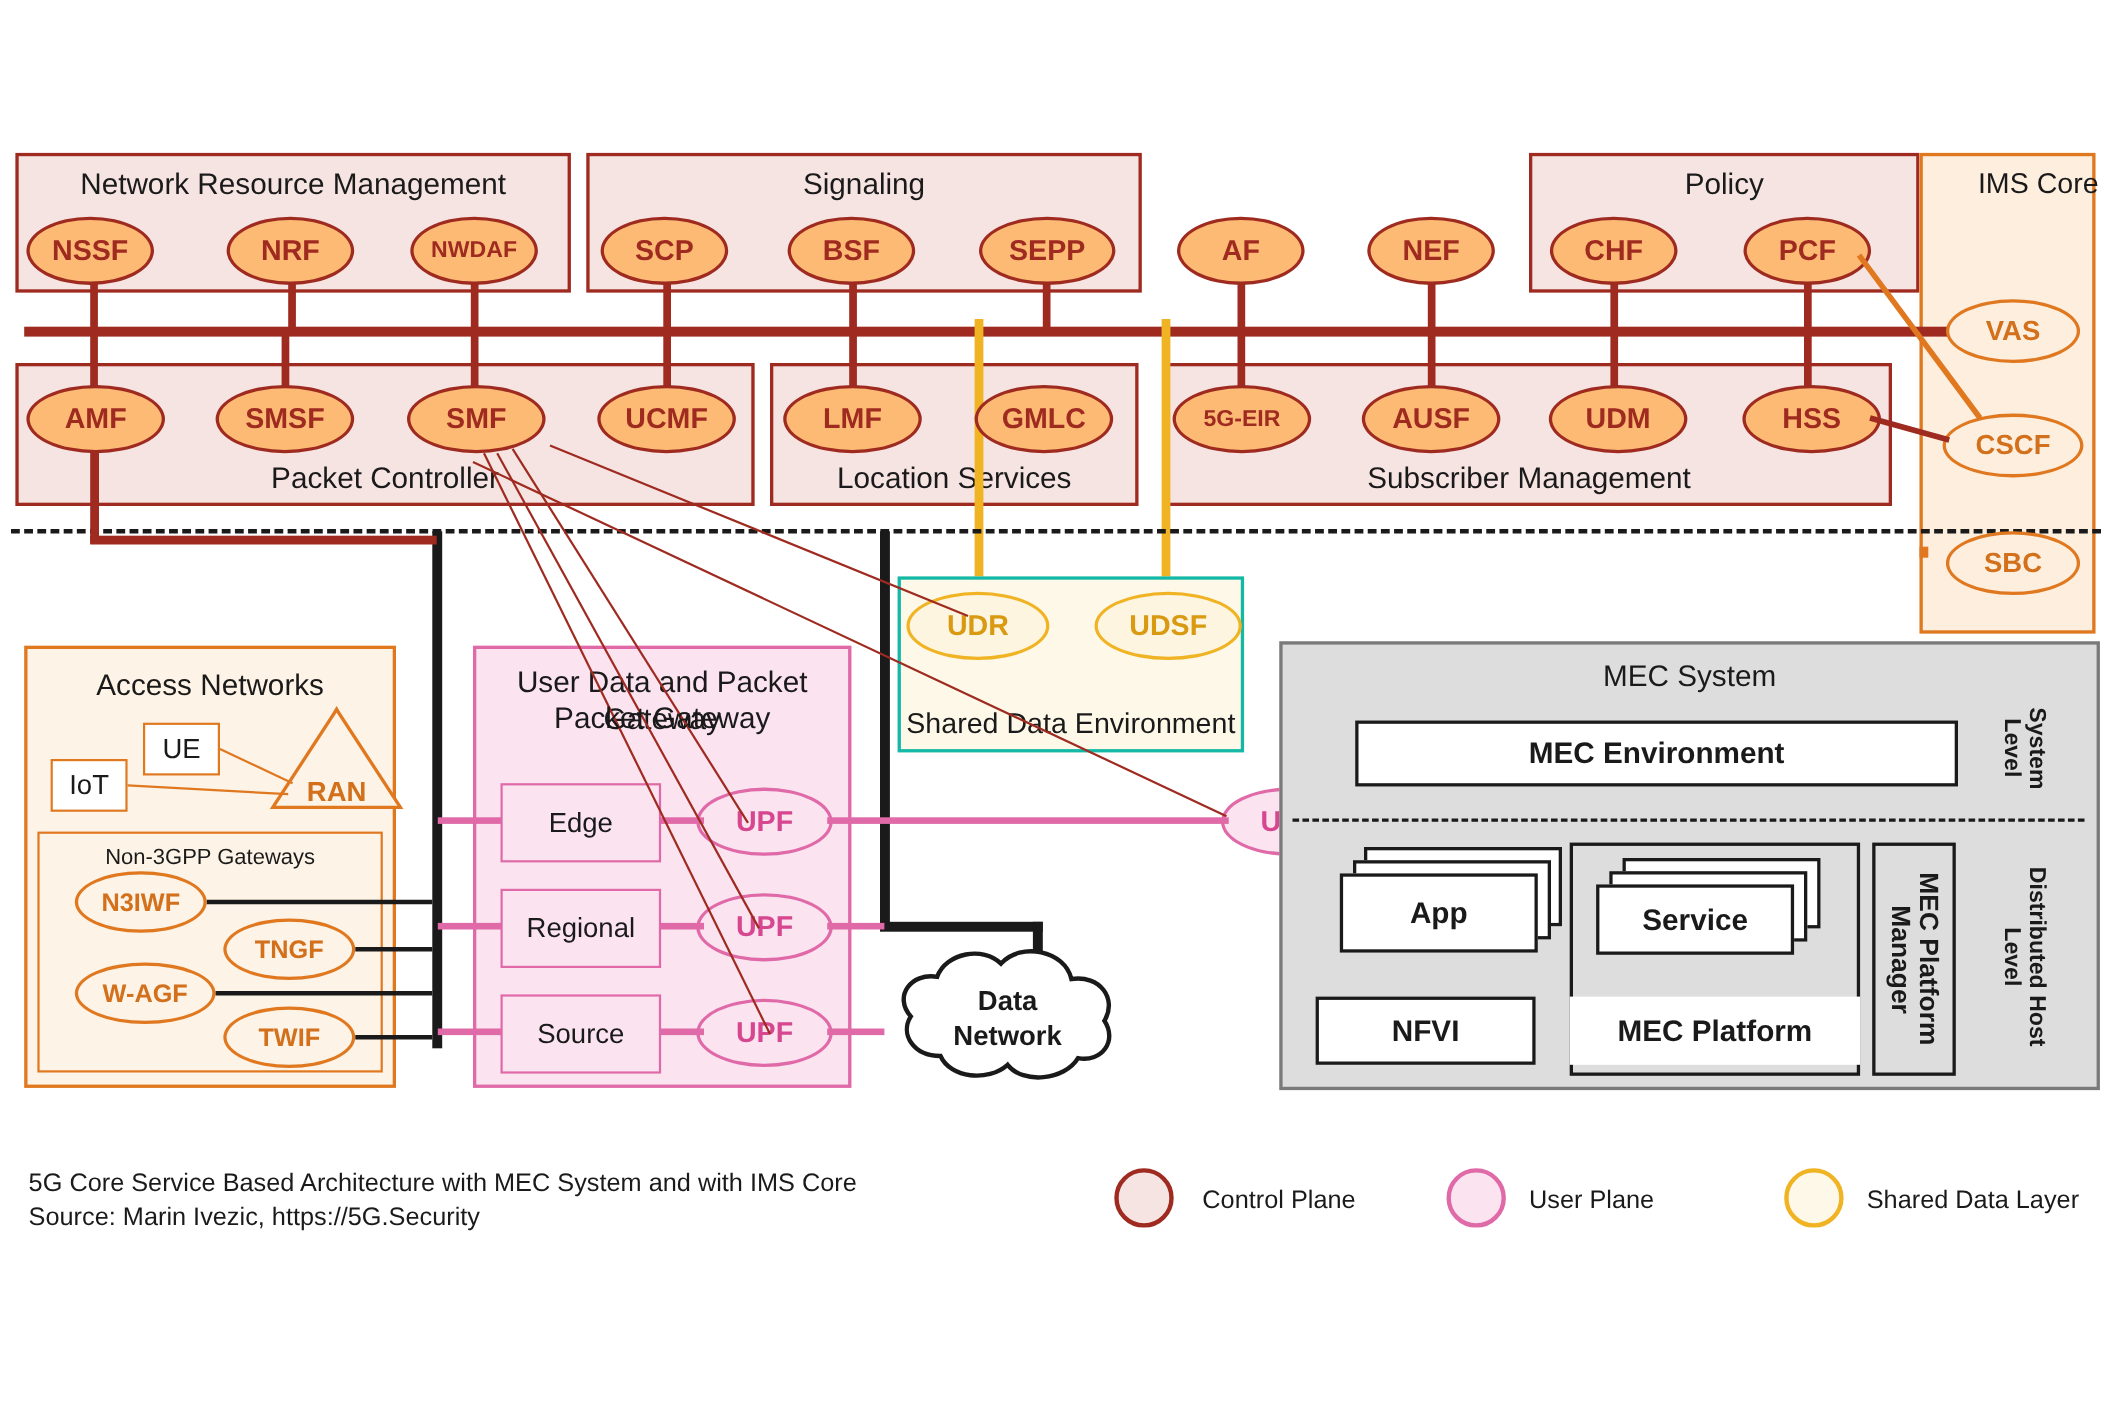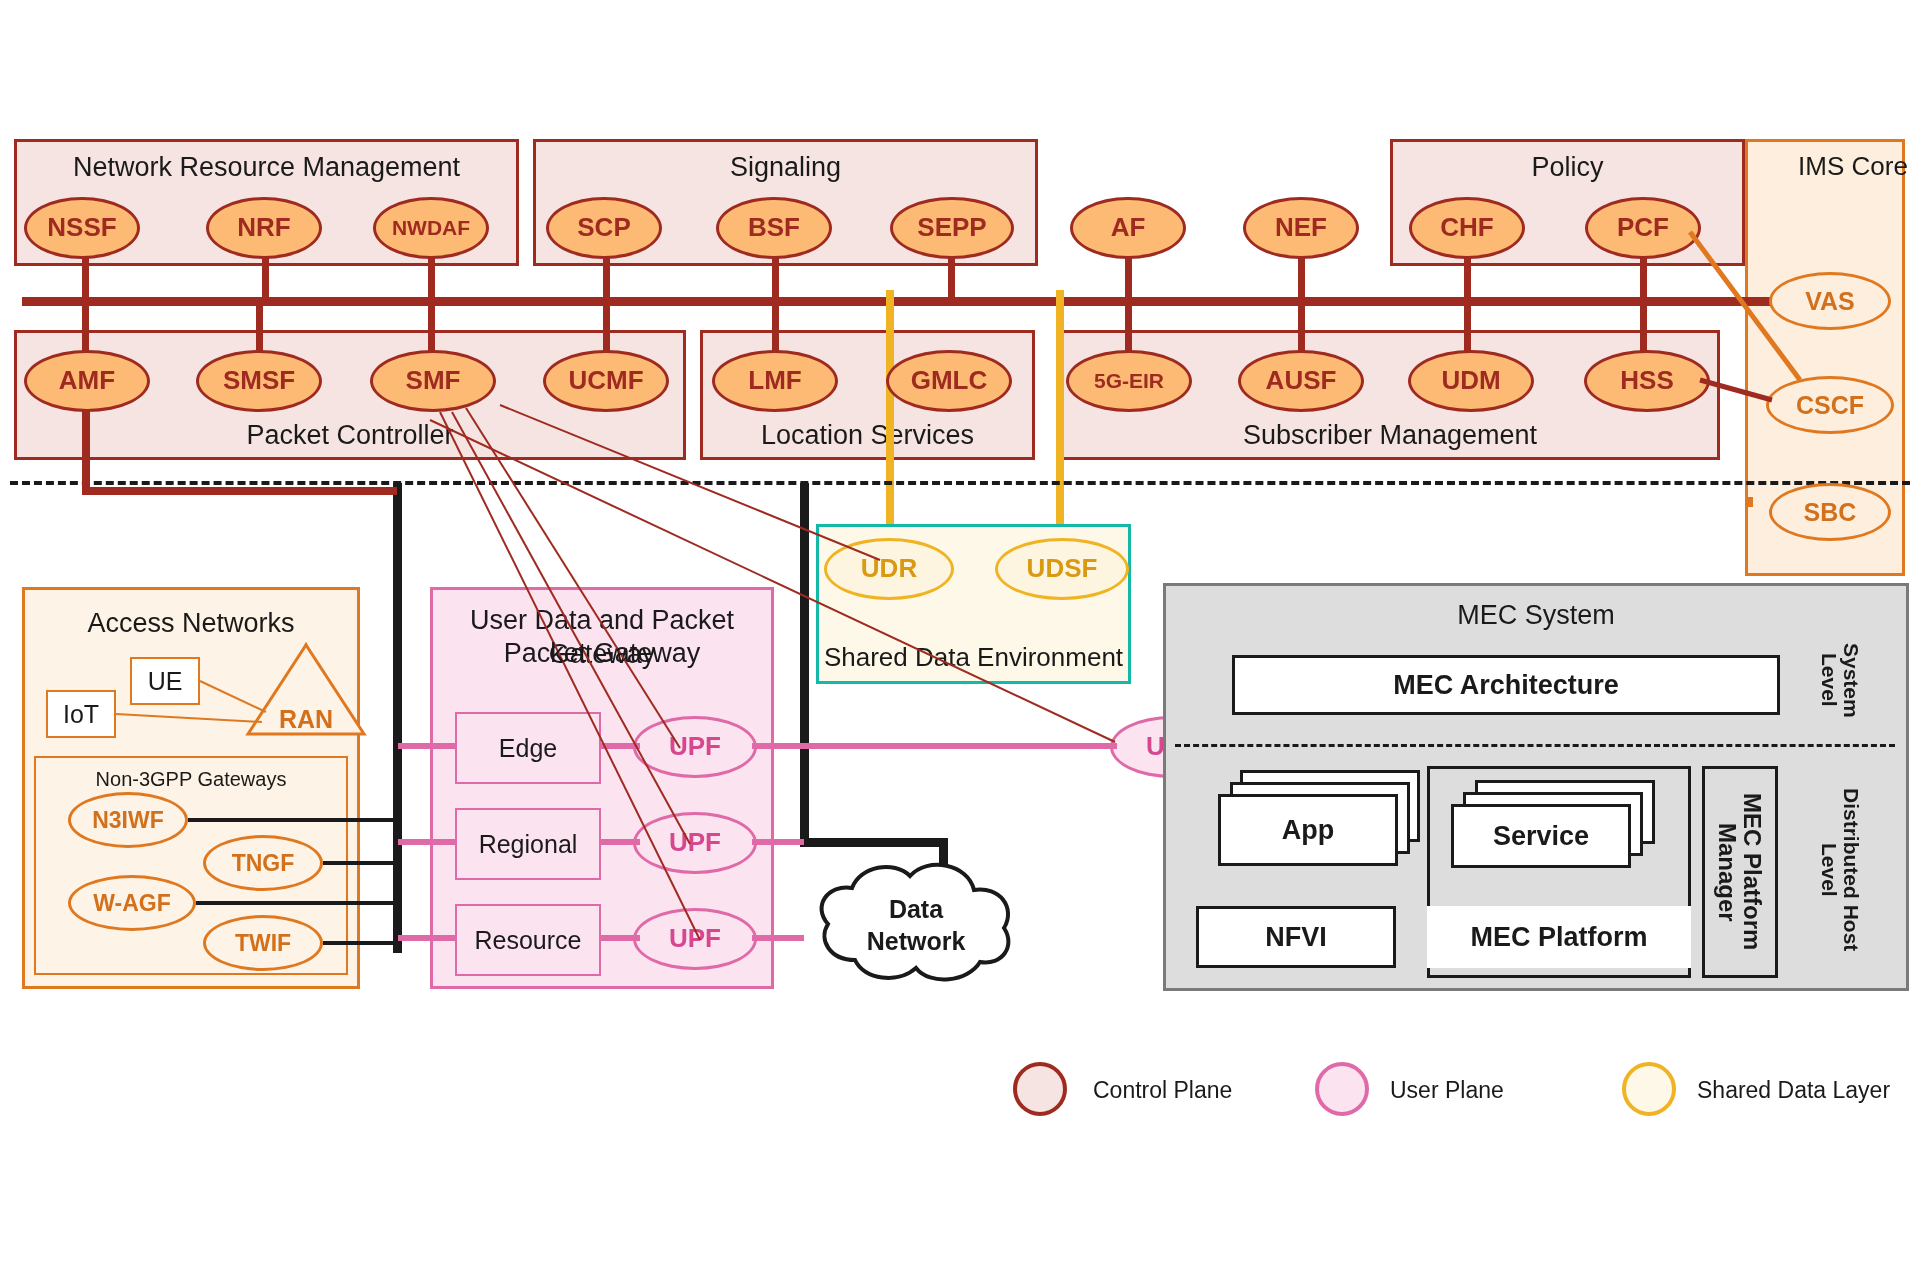--- a/index.html
+++ b/index.html
@@ -273,21 +273,21 @@
   <div class="node node-access" style="left:203px; top:915px; width:120px; height:56px; font-size:23px;">TWIF</div>
 
   <div class="abs" style="left:430px; top:587px; width:344px; height:402px; border:3px solid #e069a8; background:#fbe3f0;">
     <div class="group-title" style="top:14px; font-size:27px; line-height:1.25;">
       <span>User Data and Packet Gateway</span>
     </div>
   </div>
 
   <div class="rect-up" style="left:455px; top:712px; width:146px; height:72px;">Edge</div>
   <div class="rect-up" style="left:455px; top:808px; width:146px; height:72px;">Regional</div>
-  <div class="rect-up" style="left:455px; top:904px; width:146px; height:72px;">Resource</div>
+  <div class="rect-up" style="left:455px; top:904px; width:146px; height:72px;">Source</div>
 
   <div class="node node-up" style="left:633px; top:716px; width:124px; height:62px; font-size:26px;">UPF</div>
   <div class="node node-up" style="left:633px; top:812px; width:124px; height:62px; font-size:26px;">UPF</div>
   <div class="node node-up" style="left:633px; top:908px; width:124px; height:62px; font-size:26px;">UPF</div>
 
   <div class="node node-up" style="left:1110px; top:716px; width:124px; height:62px; font-size:26px;">UPF</div>
 
   <div class="bus-up" style="left:398px; top:743px; width:58px; height:6px;"></div>
   <div class="bus-up" style="left:398px; top:839px; width:58px; height:6px;"></div>
   <div class="bus-up" style="left:398px; top:935px; width:58px; height:6px;"></div>
@@ -295,21 +295,21 @@
   <div class="bus-up" style="left:600px; top:839px; width:40px; height:6px;"></div>
   <div class="bus-up" style="left:600px; top:935px; width:40px; height:6px;"></div>
   <div class="bus-up" style="left:752px; top:743px; width:365px; height:6px;"></div>
   <div class="bus-up" style="left:1228px; top:743px; width:60px; height:6px;"></div>
   <div class="bus-up" style="left:752px; top:839px; width:52px; height:6px;"></div>
   <div class="bus-up" style="left:752px; top:935px; width:52px; height:6px;"></div>
 
   <div class="abs" style="left:1163px; top:583px; width:746px; height:408px; border:3px solid #7a7a7a; background:#dddddd;">
     <div class="group-title" style="top:14px; font-size:27px;">MEC System</div>
   </div>
-  <div class="rect-mec" style="left:1232px; top:655px; width:548px; height:60px; font-size:27px;">MEC Architecture</div>
+  <div class="rect-mec" style="left:1232px; top:655px; width:548px; height:60px; font-size:27px;">MEC Environment</div>
   <div class="abs" style="left:1175px; top:744px; width:720px; height:0; border-top:3px dashed #1a1a1a;"></div>
 
   <div class="vlabel" style="left:1830px; top:620px; width:32px; height:120px; font-size:21px;">System Level</div>
   <div class="vlabel" style="left:1830px; top:775px; width:32px; height:190px; font-size:21px;">Distributed Host Level</div>
 
   <div class="rect-mec" style="left:1240px; top:770px; width:180px; height:72px;"></div>
   <div class="rect-mec" style="left:1230px; top:782px; width:180px; height:72px;"></div>
   <div class="rect-mec" style="left:1218px; top:794px; width:180px; height:72px; font-size:27px;">App</div>
 
   <div class="abs" style="left:1427px; top:766px; width:264px; height:212px; border:3px solid #1a1a1a; background:#dddddd;"></div>
@@ -358,20 +358,24 @@
                C 1016 946 1002 966 980 962
                C 968 982 930 986 916 968
                C 898 984 864 980 855 960 Z" fill="#ffffff" stroke="#1a1a1a" stroke-width="4"></path>
       <text x="916" y="918" text-anchor="middle" font-family="Liberation Sans, sans-serif" font-size="25" font-weight="bold" fill="#1a1a1a">Data</text>
       <text x="916" y="950" text-anchor="middle" font-family="Liberation Sans, sans-serif" font-size="25" font-weight="bold" fill="#1a1a1a">Network</text>
     </g>
   </svg>
 
   <div class="abs" style="left:430px; top:638px; width:344px; text-align:center; font-size:27px; color:#1a1a1a;">Packet Gateway</div>
 
+  <div class="caption" style="left:26px; top:1060px; width:1000px;">
+    <div>5G Core Service Based Architecture with MEC System and with IMS Core</div>
+    <div>Source: Marin Ivezic, https://5G.Security</div>
+  </div>
 
   <div class="legend-dot" style="left:1013px; top:1062px; border:4px solid #9e2a20; background:#f6e4e2;"></div>
   <div class="legend-label" style="left:1093px; top:1077px;">Control Plane</div>
 
   <div class="legend-dot" style="left:1315px; top:1062px; border:4px solid #e069a8; background:#fbe3f0;"></div>
   <div class="legend-label" style="left:1390px; top:1077px;">User Plane</div>
 
   <div class="legend-dot" style="left:1622px; top:1062px; border:4px solid #f0b323; background:#fdf8e8;"></div>
   <div class="legend-label" style="left:1697px; top:1077px;">Shared Data Layer</div>
 

